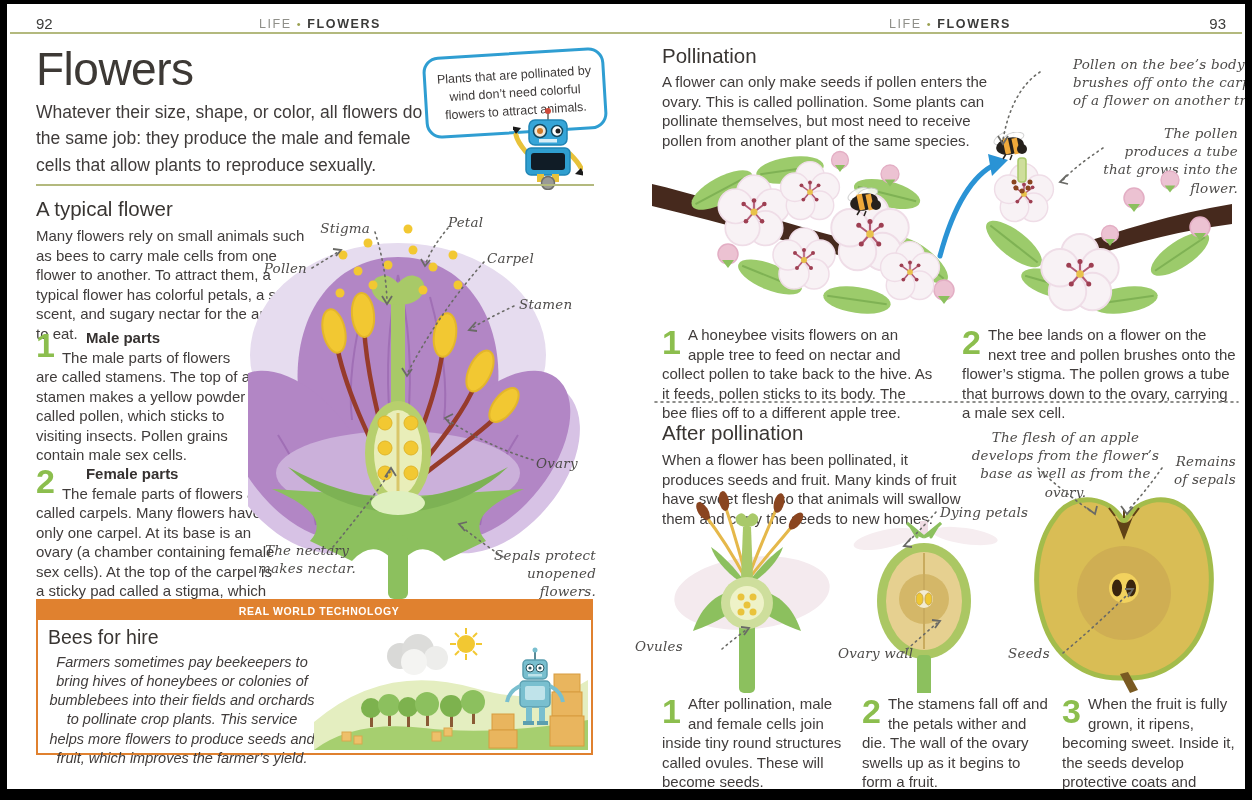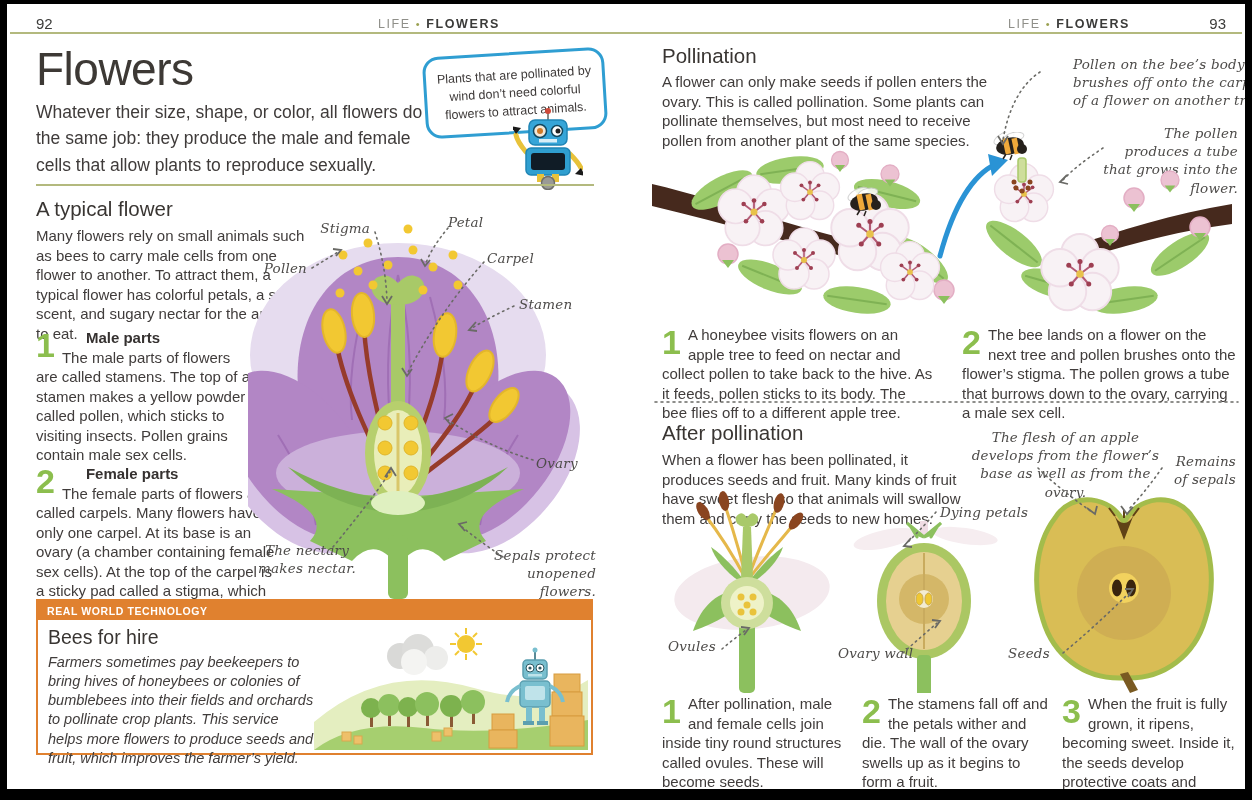--- a/index.html
+++ b/index.html
@@ -2,34 +2,34 @@
 <html><head>
 <meta charset="utf-8">
 <style>
   html,body{margin:0;padding:0;}
   body{background:#111;font-family:"Liberation Sans",sans-serif;}
   .spread{position:relative;width:1252px;height:800px;background:#000;overflow:hidden;}
   .paper{position:absolute;left:7px;top:4px;width:1238px;height:785px;background:#ffffff;overflow:hidden;}
   .content{position:absolute;left:-7px;top:-4px;width:1252px;height:788px;}
   .abs{position:absolute;}
   .pagenum{font-size:15px;color:#3c3c3a;}
-  .runhead{font-size:12.5px;letter-spacing:1.6px;color:#8f8f89;text-align:right;}
+  .runhead{font-size:12.5px;letter-spacing:1.6px;color:#8f8f89;text-align:center;}
   .runhead b{color:#3b3b39;font-weight:bold;}
   .runhead .dot{color:#9aa050;font-size:11px;}
   .rule{background:#b3b97e;height:2px;}
   .title{font-size:46px;color:#3d3935;letter-spacing:-0.5px;}
   .intro{font-size:17.5px;line-height:1.5;color:#3f3b3a;}
   .h2{font-size:20.5px;color:#393532;}
   .body-text{font-size:15px;line-height:1.3;color:#403c3b;}
   .step .num{float:left;font-weight:bold;font-size:34px;line-height:0.85;color:#8cbe4e;margin:3px 7px 0 0;}
   .step b{font-size:15px;color:#353130;margin-left:24px;}
   .hand{font-family:"DejaVu Serif",serif;font-style:italic;font-size:13.5px;color:#4d4b49;line-height:1.35;letter-spacing:0.2px;}
   .bubble{border:3px solid #2f9ed2;border-radius:16px;background:#fff;padding:11px 10px;
           font-size:12.5px;line-height:1.45;color:#3f3b3a;text-align:center;transform:rotate(-3.5deg);}
-  .techbox{border:2px solid #e0812f;background:#fff;}
+  .techbox{border:2px solid #e0812f;background:#fff;text-align:center;}
   .tech-kicker{background:#e0812f;color:#fff;font-size:10.5px;font-weight:bold;letter-spacing:0.6px;padding:4px 0 3px 9px;}
   .tech-h{font-size:19.5px;color:#393532;}
   .tech-body{font-size:14.5px;line-height:1.32;color:#403c3b;}
   svg{display:block;}
 </style>
 </head>
 <body>
 
 <div class="spread">
  <div class="paper">
@@ -393,21 +393,21 @@
          <circle cx="97" cy="100" r="15" fill="#f2d25e"></circle>
          <ellipse cx="90" cy="100" rx="5" ry="8.5" fill="#3a250e"></ellipse>
          <ellipse cx="104" cy="100" rx="5" ry="8.5" fill="#3a250e"></ellipse>
          <path d="M87,26 L97,52 L107,26 C102,38 92,38 87,26 Z" fill="#5f4216"></path>
          <path d="M88,28 L82,20 M106,28 L112,20 M97,30 L97,22" stroke="#5f4216" stroke-width="2"></path>
          <path d="M93,186 L101,184 L111,202 L103,205 Z" fill="#7a5a22"></path>
        </g>
      </svg>
    </div>
 
-   <div class="abs hand" style="left:668px;top:637px;">Ovules</div>
+   <div class="abs hand" style="left:635px;top:637px;">Ovules</div>
    <div class="abs hand" style="left:838px;top:644px;">Ovary wall</div>
    <div class="abs hand" style="left:1008px;top:644px;">Seeds</div>
 
    <div class="abs step body-text" style="left:662px;top:694px;width:180px;">
      <span class="num">1</span>
      <span>After pollination, male and female cells join inside tiny round structures called ovules. These will become seeds.</span>
    </div>
    <div class="abs step body-text" style="left:862px;top:694px;width:192px;">
      <span class="num">2</span>
      <span>The stamens fall off and the petals wither and die. The wall of the ovary swells up as it begins to form a fruit.</span>

